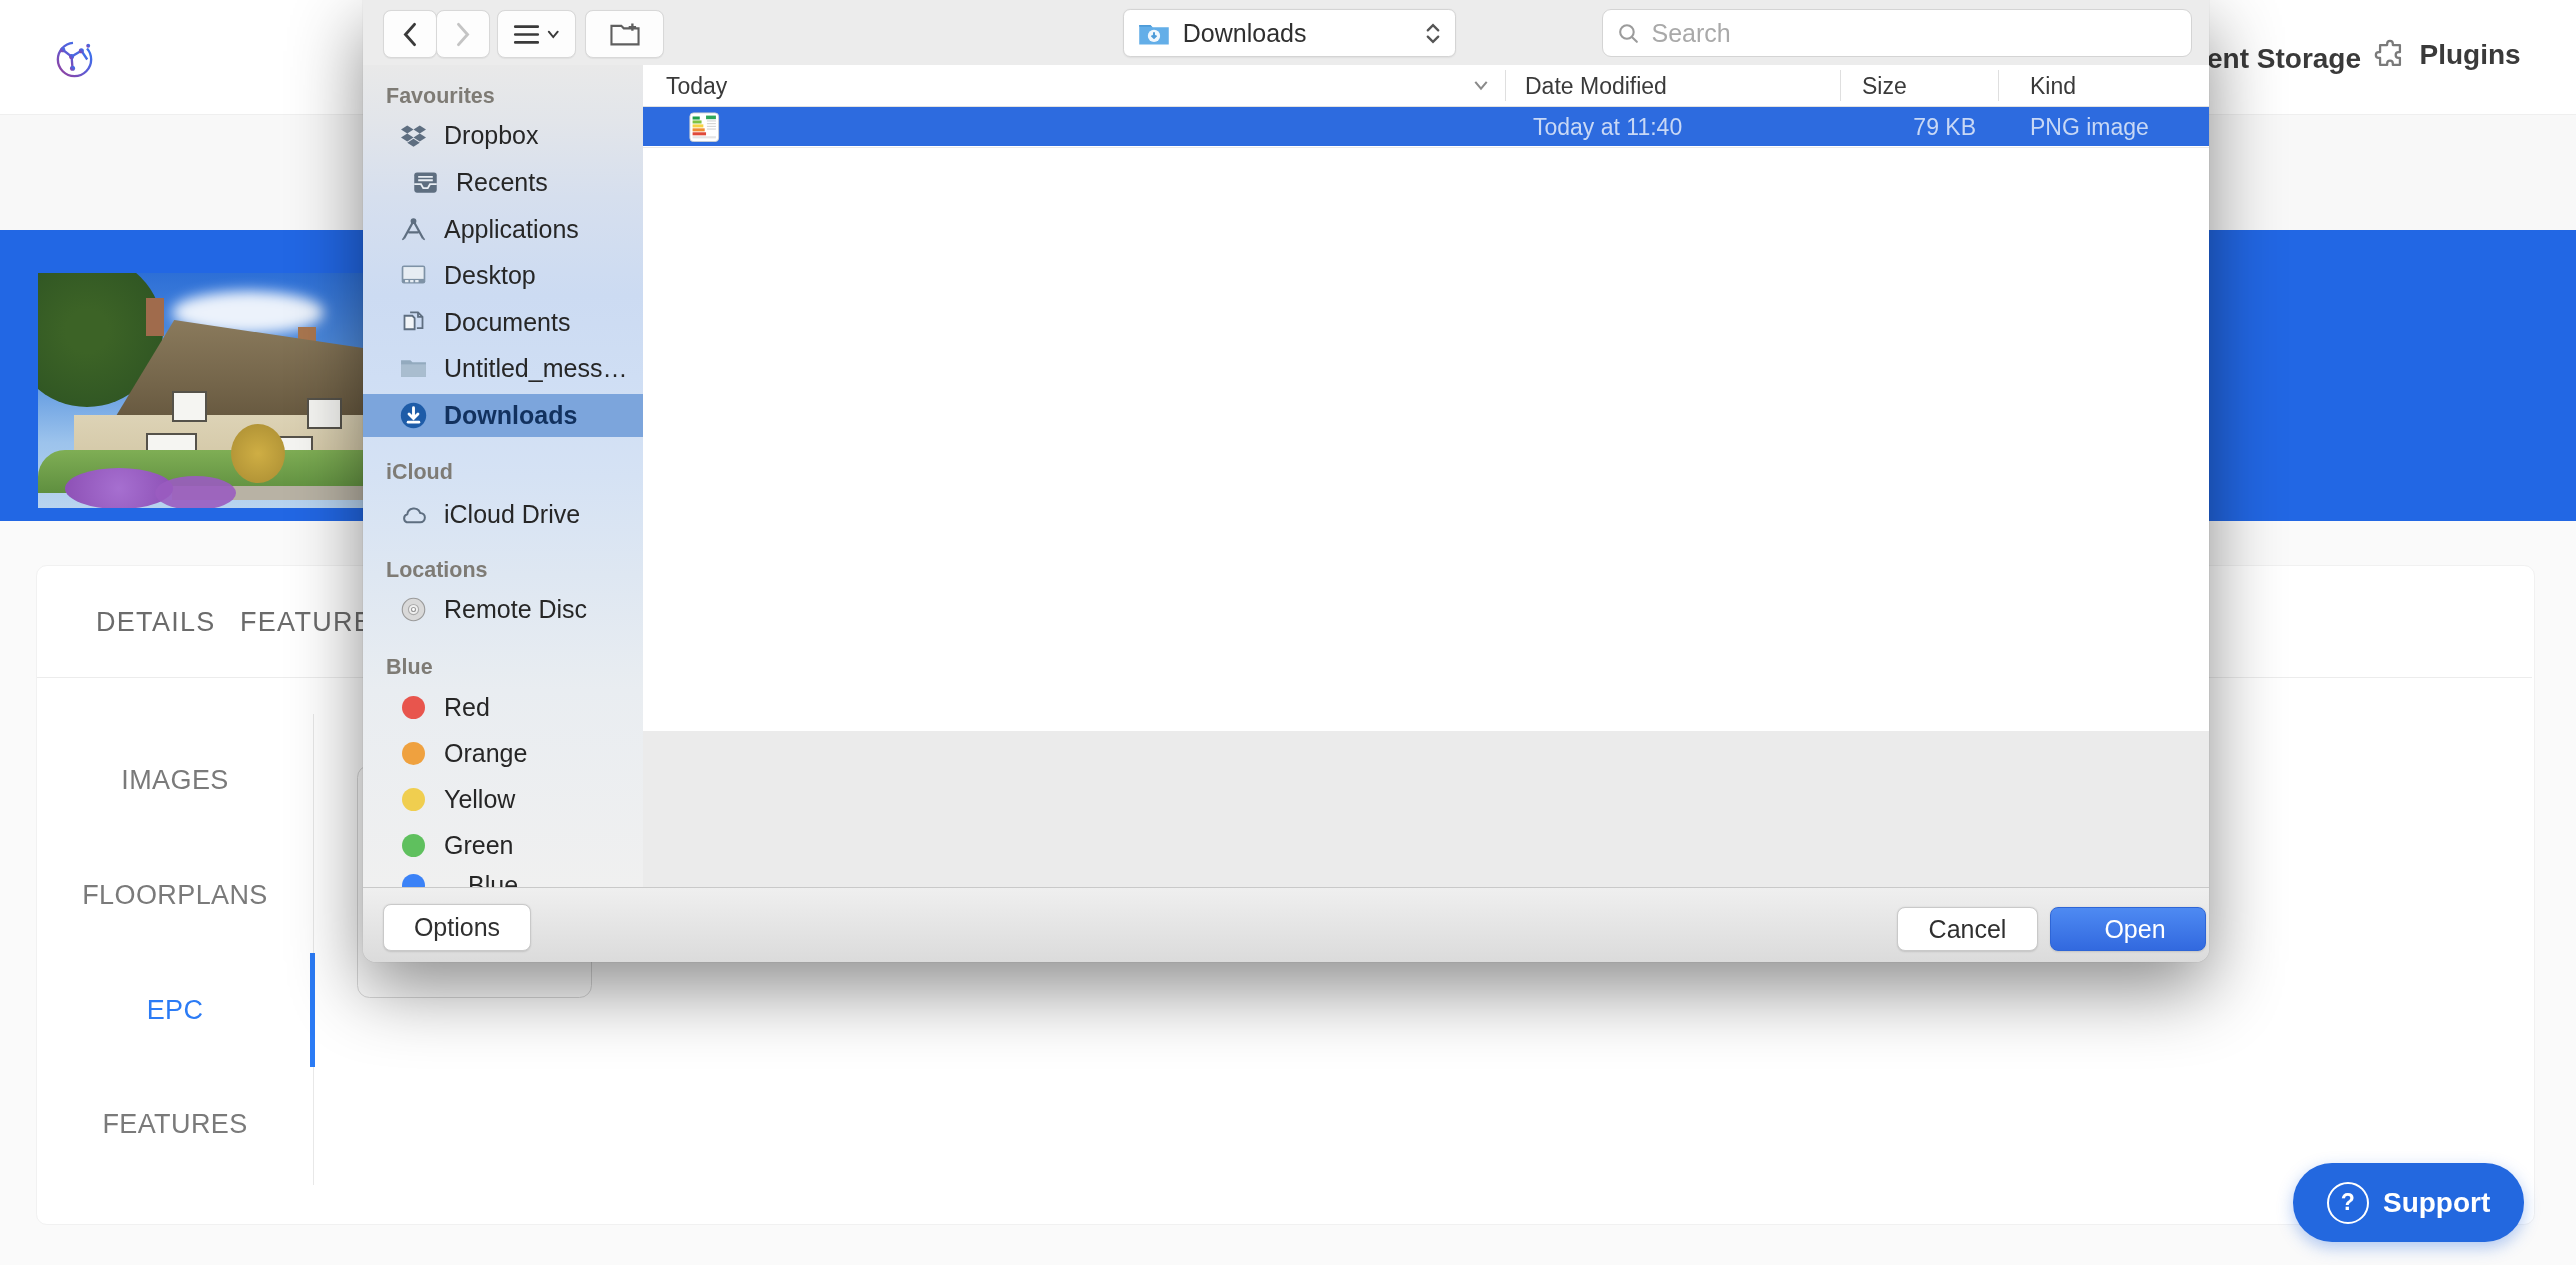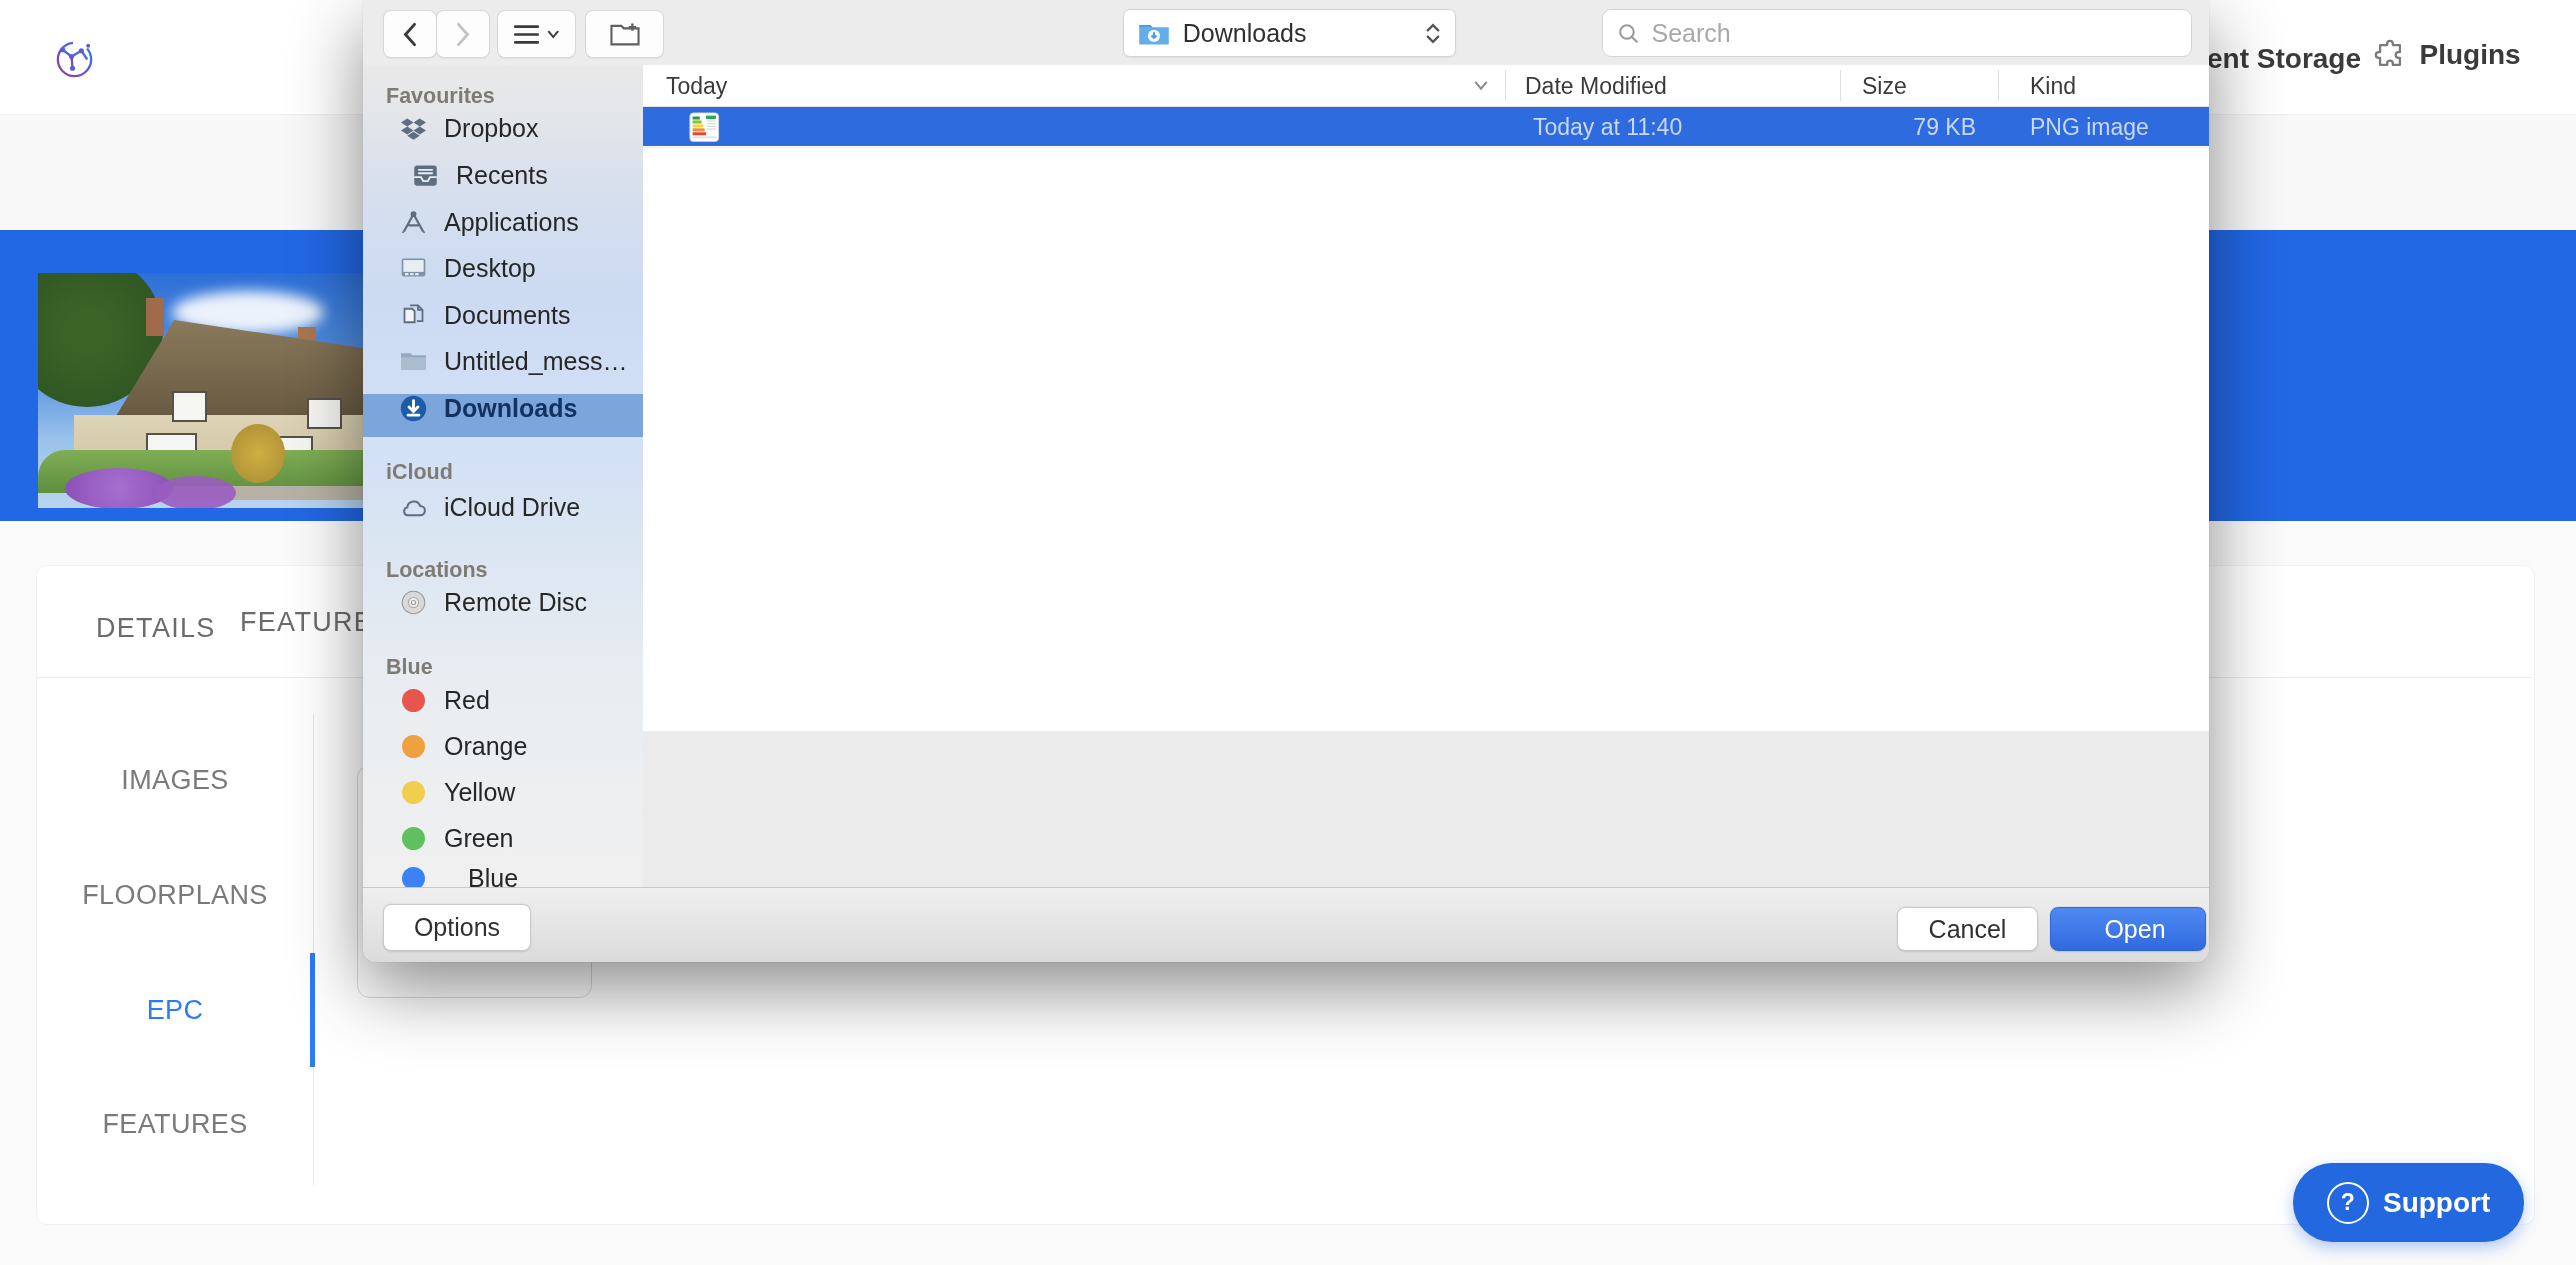--- a/index.html
+++ b/index.html
@@ -77,21 +77,21 @@
   .tb-btn{top:10px;height:46px;background:#FDFDFD;border:0.9px solid #D8D8D8;border-radius:8px;justify-content:center;cursor:pointer;box-shadow:0 0.9px 0.9px rgba(0,0,0,.05);}
   .loc-select{left:760px;top:9px;width:333px;height:48px;background:#fff;border:0.9px solid #D4D4D4;border-radius:7.2px;cursor:pointer;padding:0 14.3px;box-sizing:border-box;gap:12.5px;box-shadow:0 0.9px 1.8px rgba(0,0,0,.06);}
   .loc-select .val{font-size:25px;color:#2F2F2F;flex:1;}
   .search-field{left:1239px;top:9px;width:590px;height:48px;background:#fff;border:0.9px solid #D4D4D4;border-radius:9px;box-sizing:border-box;padding:0 12.5px;gap:9px;}
   .search-field input{border:none;outline:none;flex:1;font-size:25px;font-family:"Liberation Sans",sans-serif;color:#333;background:transparent;}
   .search-field input::placeholder{color:#A9A9A9;}
 
   .dlg-sidebar{left:0;top:65px;width:280px;height:822px;overflow:hidden;
     background:linear-gradient(180deg,#E9E9E9 0%,#E2E5EA 7%,#D6DFEE 16%,#CCDBF2 28%,#CFDEF4 38%,#D5E2F4 50%,#DEE7F2 62%,#E9EDF1 76%,#F0F0F0 100%);}
   .sb-hdr{left:23px;font-size:21.5px;font-weight:700;color:#7E7B75;}
-  .sb-row{left:0;width:280px;height:43px;display:flex;padding-left:36px;box-sizing:border-box;gap:16px;cursor:pointer;}
+  .sb-row{left:0;width:280px;height:43px;display:flex;align-items:center;padding-left:36px;box-sizing:border-box;gap:16px;cursor:pointer;}
   .sb-row .ic{width:29px;height:29px;flex:0 0 29px;display:flex;align-items:center;justify-content:center;}
   .sb-row .lb{font-size:25px;color:#262626;white-space:nowrap;}
   .sb-row.sel{background:#7CA5DC;}
   .sb-row.sel .lb{color:#12315E;font-weight:600;}
   .tag-dot{width:23px;height:23px;border-radius:50%;}
   .t-red{background:#E8554D;} .t-orange{background:#EFA13F;} .t-yellow{background:#F0CE4F;} .t-green{background:#5FC05E;} .t-blue{background:#3B82F7;}
 
   .file-list{left:280px;top:65px;width:1567px;height:666px;background:#fff;overflow:hidden;}
   .list-hdr{left:0;top:0;width:1567px;height:41px;background:#fff;border-bottom:0.9px solid #E1E1E1;}
   .col-lbl{top:8px;font-size:23px;color:#3A3A3A;}
@@ -191,21 +191,21 @@
     <div class="win win2"></div>
   <div class="road"></div>
   <div class="hedge"></div>
   <div class="bushY"></div>
   <div class="stonewall"></div>
   <div class="flowersP1"></div>
     <div class="flowersP2"></div>
 </div>
 
 <div class="abs card">
-  <span class="abs tab" style="left:59px;top:41px;margin-top:6px;">DETAILS</span>
+  <span class="abs tab" style="left:59px;top:41px;">DETAILS</span>
   <span class="abs tab" style="left:203px;top:41px;">FEATURES</span>
   <div class="abs tabs-divider"></div>
   <div class="abs nav-vdiv"></div>
   <span class="abs side-nav-item" style="top:199px;">IMAGES</span>
   <span class="abs side-nav-item" style="top:314px;">FLOORPLANS</span>
   <span class="abs side-nav-item active" style="top:429px;">EPC</span>
   <span class="abs side-nav-item" style="top:543px;">FEATURES</span>
   <div class="abs active-bar"></div>
   <div class="abs dropzone"></div>
 </div>

